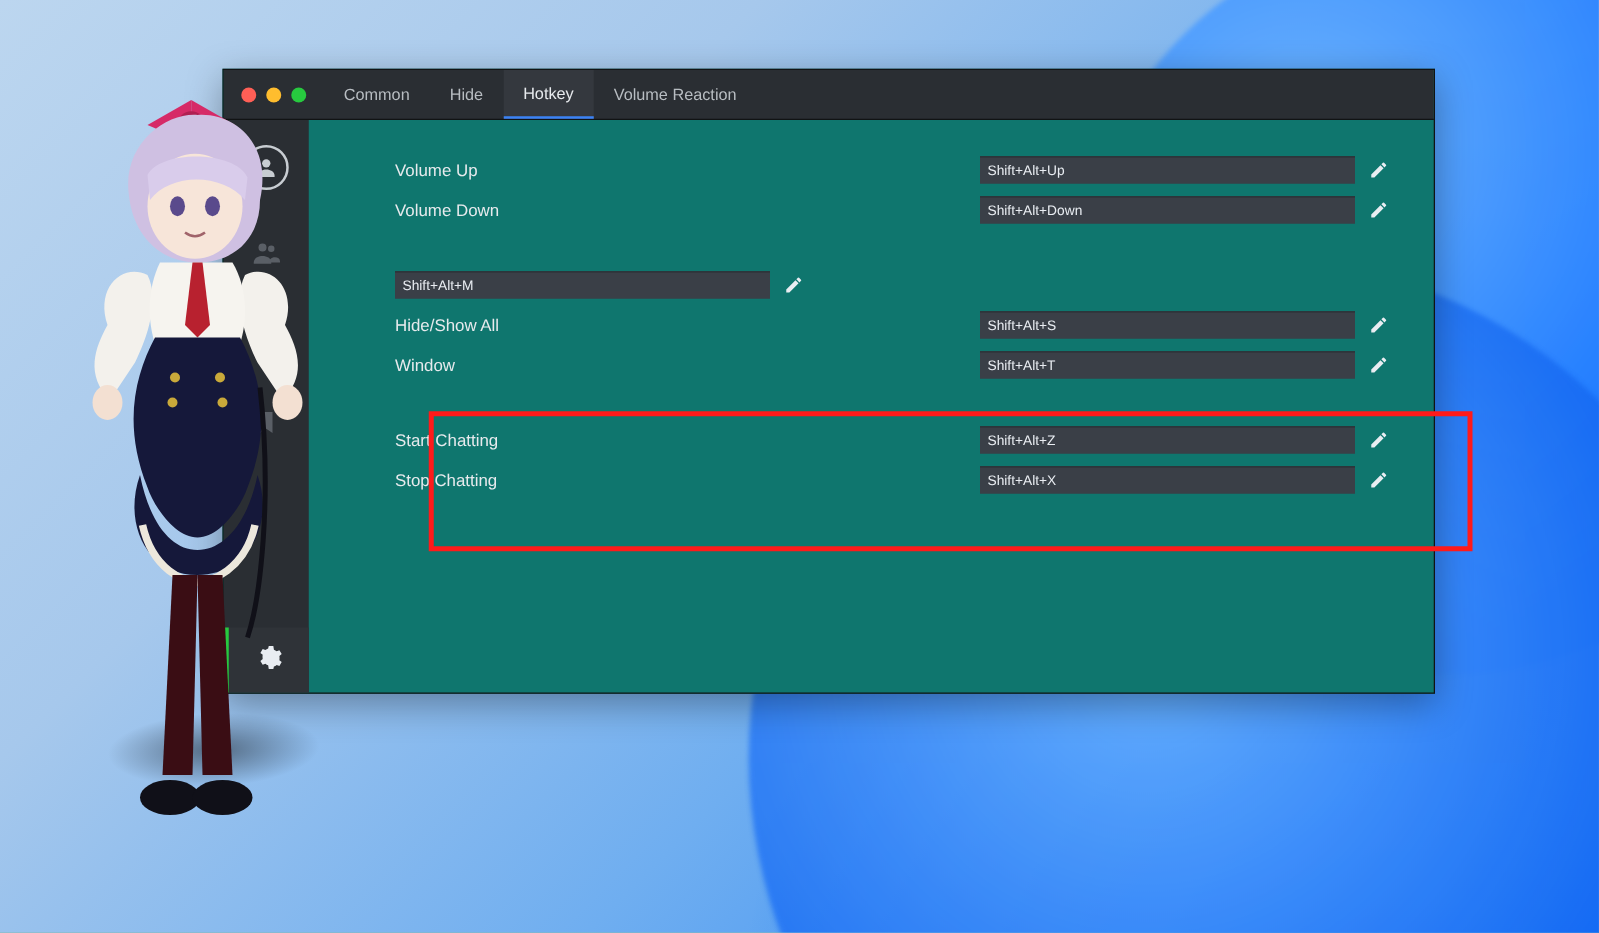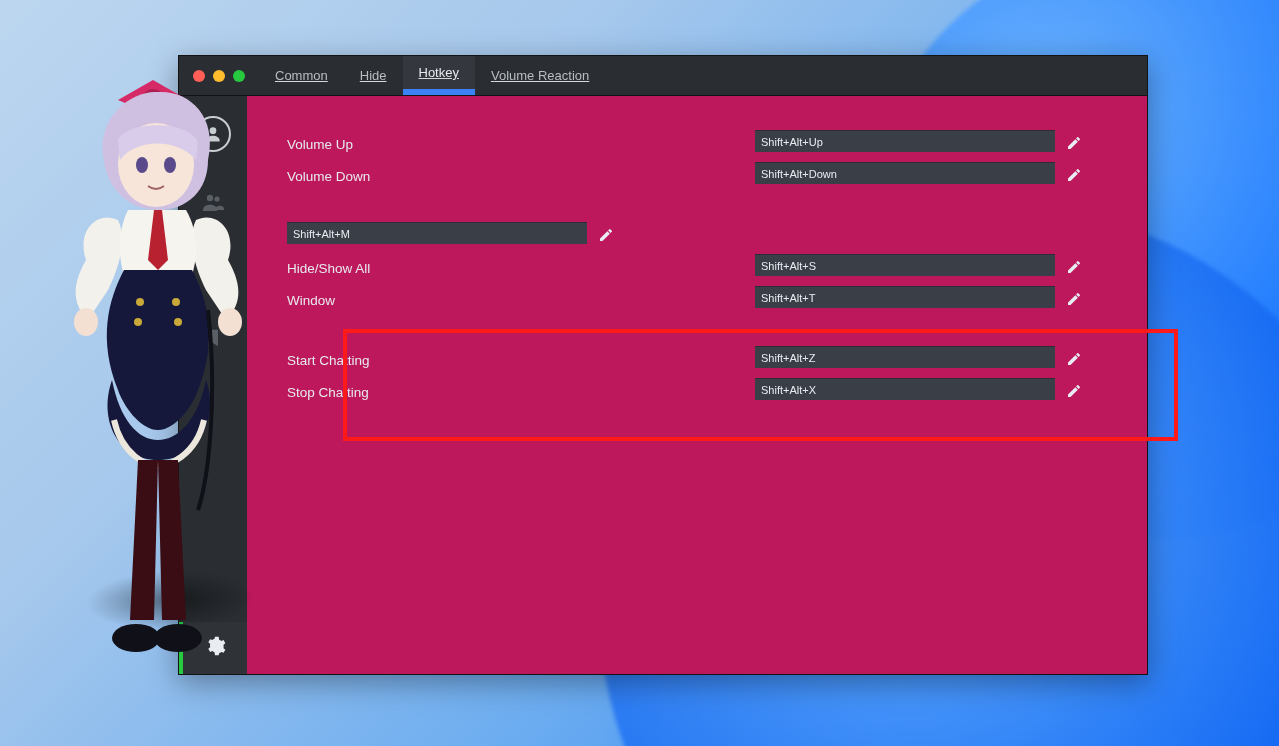--- a/index.html
+++ b/index.html
@@ -13,54 +13,53 @@
   }
   
   .bg-swoosh { position: absolute; border-radius: 50%; filter: blur(2px); }
   .bg-swoosh.a { right: -180px; top: -60px; width: 600px; height: 600px;
     background: radial-gradient(circle at 30% 30%, #6cb4ff 0%, #0b6cff 70%); opacity: .9; }
   .bg-swoosh.b { right: -120px; bottom: -260px; width: 800px; height: 800px;
     background: radial-gradient(circle at 40% 40%, #6cb4ff 0%, #0a5ff0 70%); opacity: .85; }
 
   
   .window {
-    position: absolute; left: 178px; top: 55px; width: 970px; height: 620px;
-    background: #be185d; border: 1px solid #111314; box-shadow: 0 8px 28px rgba(0,0,0,.35);
+    position: absolute; left: 178px; top: 55px; width: 970px; height: 500px;
+    background: #0f766e; border: 1px solid #111314; box-shadow: 0 8px 28px rgba(0,0,0,.35);
     color: #d6d9dc;
-    text-decoration: underline;
   }
   .titlebar {
     height: 40px; display: flex; align-items: stretch; background: #2a2e33;
     border-bottom: 1px solid #111314;
   }
   .traffic { display: flex; align-items: center; gap: 8px; padding: 0 14px; }
   .traffic .dot { width: 12px; height: 12px; border-radius: 50%; }
   .dot.r { background: #ff5f56; } .dot.y { background: #ffbd2e; } .dot.g { background: #27c93f; }
   .tabs { display: flex; height: 100%; }
   .tab { display: flex; align-items: center; padding: 0 16px; font-size: 13px; color: #b8bdc2; cursor: pointer; }
-  .tab.active { background: #34383e; color: #e7eaed; border-bottom: 6px solid #3b82f6; }
+  .tab.active { background: #34383e; color: #e7eaed; border-bottom: 2px solid #3b82f6; }
 
   .body { position: absolute; left: 0; top: 40px; right: 0; bottom: 0; display: flex; }
   .sidebar {
     width: 68px; height: 100%; background: #2a2e33;
     display: flex; flex-direction: column; align-items: center; justify-content: space-between;
   }
   .side-top { display: flex; flex-direction: column; align-items: center; gap: 32px; padding-top: 20px; }
   .side-bottom { width: 100%; }
   .side-ico { width: 36px; height: 36px; display: flex; align-items: center; justify-content: center;
     border-radius: 50%; color: #c8cdd2; }
   .side-ico.account { border: 2px solid #c8cdd2; }
   .side-ico.muted { color: #5a5f66; }
   .settings-btn { height: 52px; width: 100%; display: flex; align-items: center; justify-content: center;
     background: #2f3338; border-left: 4px solid #27c93f; }
   .settings-btn svg { width: 22px; height: 22px; fill: #e9edf2; }
 
   .content { flex: 1; padding: 24px 28px 24px 40px; font-size: 13.5px; color: #e1e4e8; position: relative; }
   .group { margin-bottom: 28px; }
-  .row { display: flex; align-items: flex-end; height: 32px; }
+  .row { display: flex; align-items: center; height: 32px; margin-left: 29px; }
   .row .label { width: 468px; color: #e7eaed; }
   .row .value {
     width: 300px; height: 22px; line-height: 22px; padding: 0 6px;
     background: #3a3f47; color: #e9edf2; font-size: 11px;
     border: 0; border-top: 1px solid #2b2f35;
   }
   .row .edit { margin-left: 10px; width: 18px; height: 18px; display: inline-flex; align-items: center; justify-content: center; }
   .row .edit svg { width: 16px; height: 16px; fill: #e9edf2; }
 
   .highlight-box {

